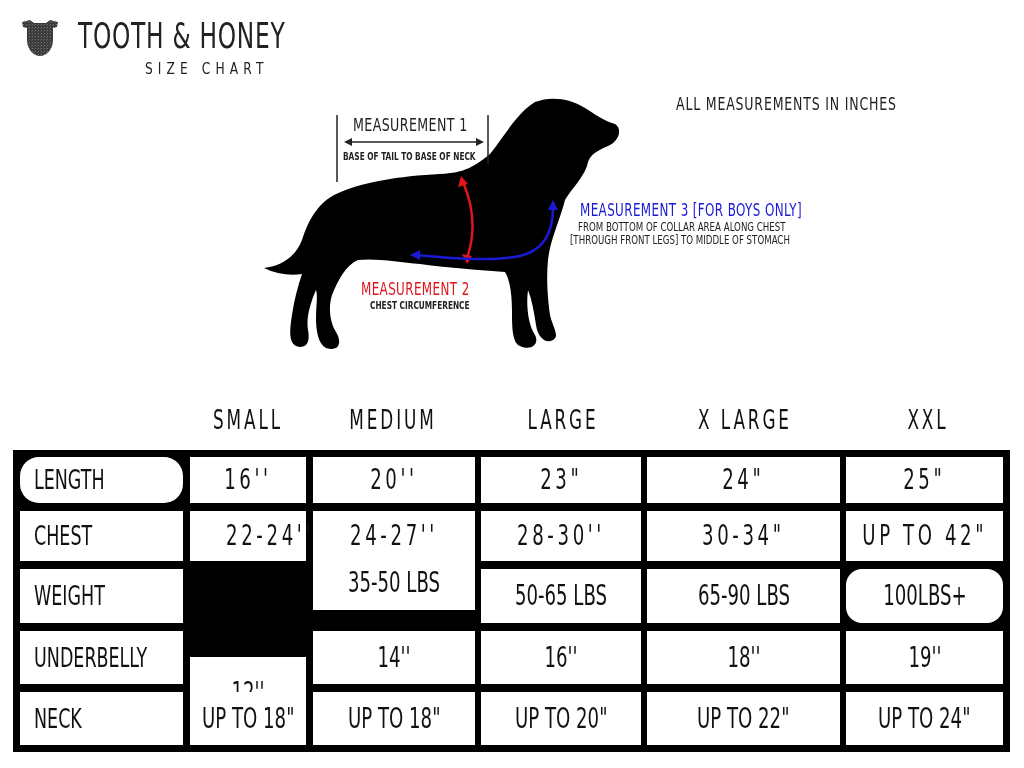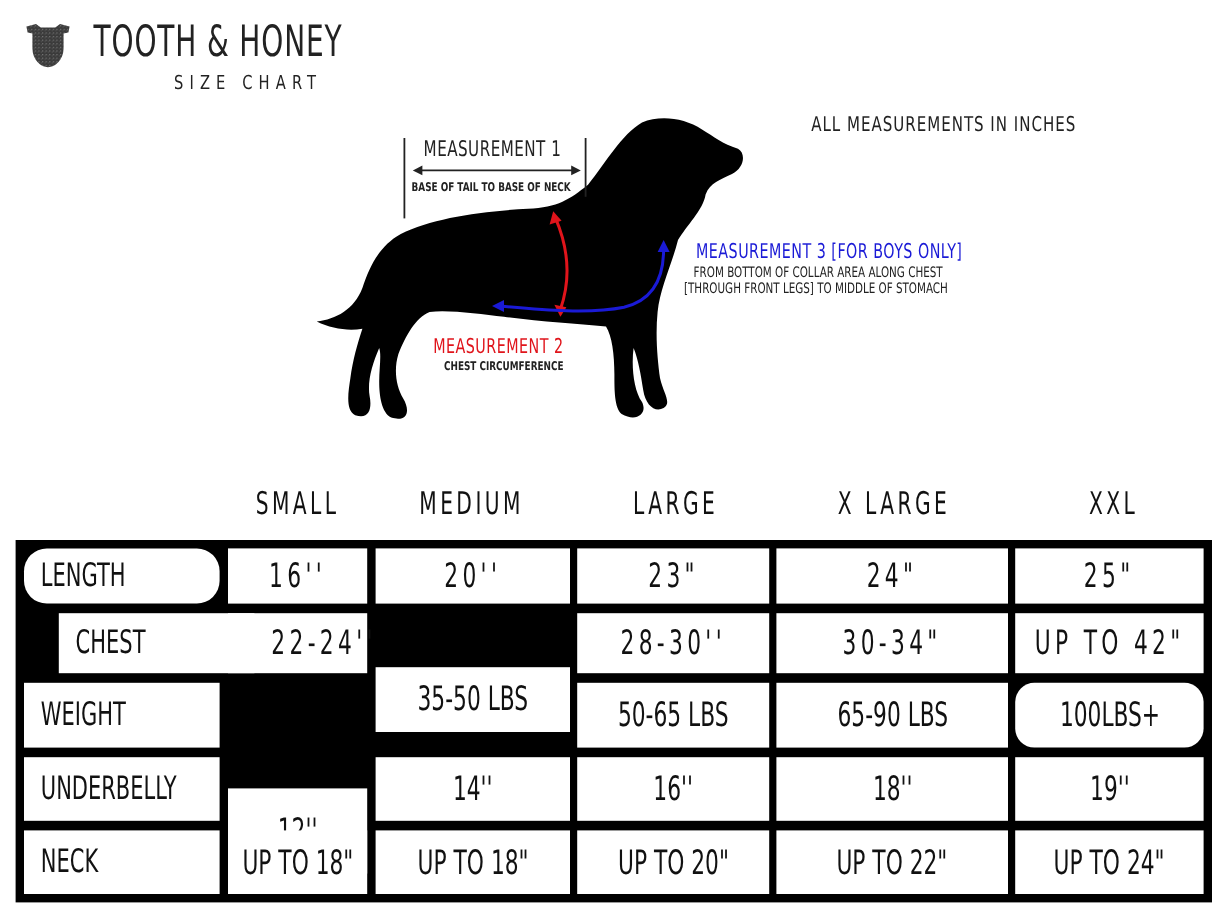--- a/index.html
+++ b/index.html
@@ -227,26 +227,29 @@
     <div class="cell spaced" style="left:468px;top:7px;width:160px;height:46px;">
         <span>23"</span>
       </div>
     <div class="cell spaced" style="left:634px;top:7px;width:193px;height:46px;">
         <span>24"</span>
       </div>
     <div class="cell spaced" style="left:833px;top:7px;width:157px;height:46px;">
         <span>25"</span>
       </div>
 
-    <div class="cell label" style="left:7px;top:61px;width:163px;height:50px;padding-left:14px;margin-left:29px;">
+    <div class="cell label" style="left:7px;top:61px;width:163px;height:50px;padding-left:14px;">
         <span>CHEST</span>
       </div>
     <div class="cell spaced" style="left:177px;top:61px;width:116px;height:50px;padding-left:44px;">
         <span>22-24''</span>
       </div>
+    <div class="cell spaced" style="left:300px;top:61px;width:162px;height:50px;">
+        <span>24-27''</span>
+      </div>
     <div class="cell spaced" style="left:468px;top:61px;width:160px;height:50px;">
         <span>28-30''</span>
       </div>
     <div class="cell spaced" style="left:634px;top:61px;width:193px;height:50px;">
         <span>30-34"</span>
       </div>
     <div class="cell spaced" style="left:833px;top:61px;width:157px;height:50px;">
         <span>UP TO 42"</span>
       </div>
 

